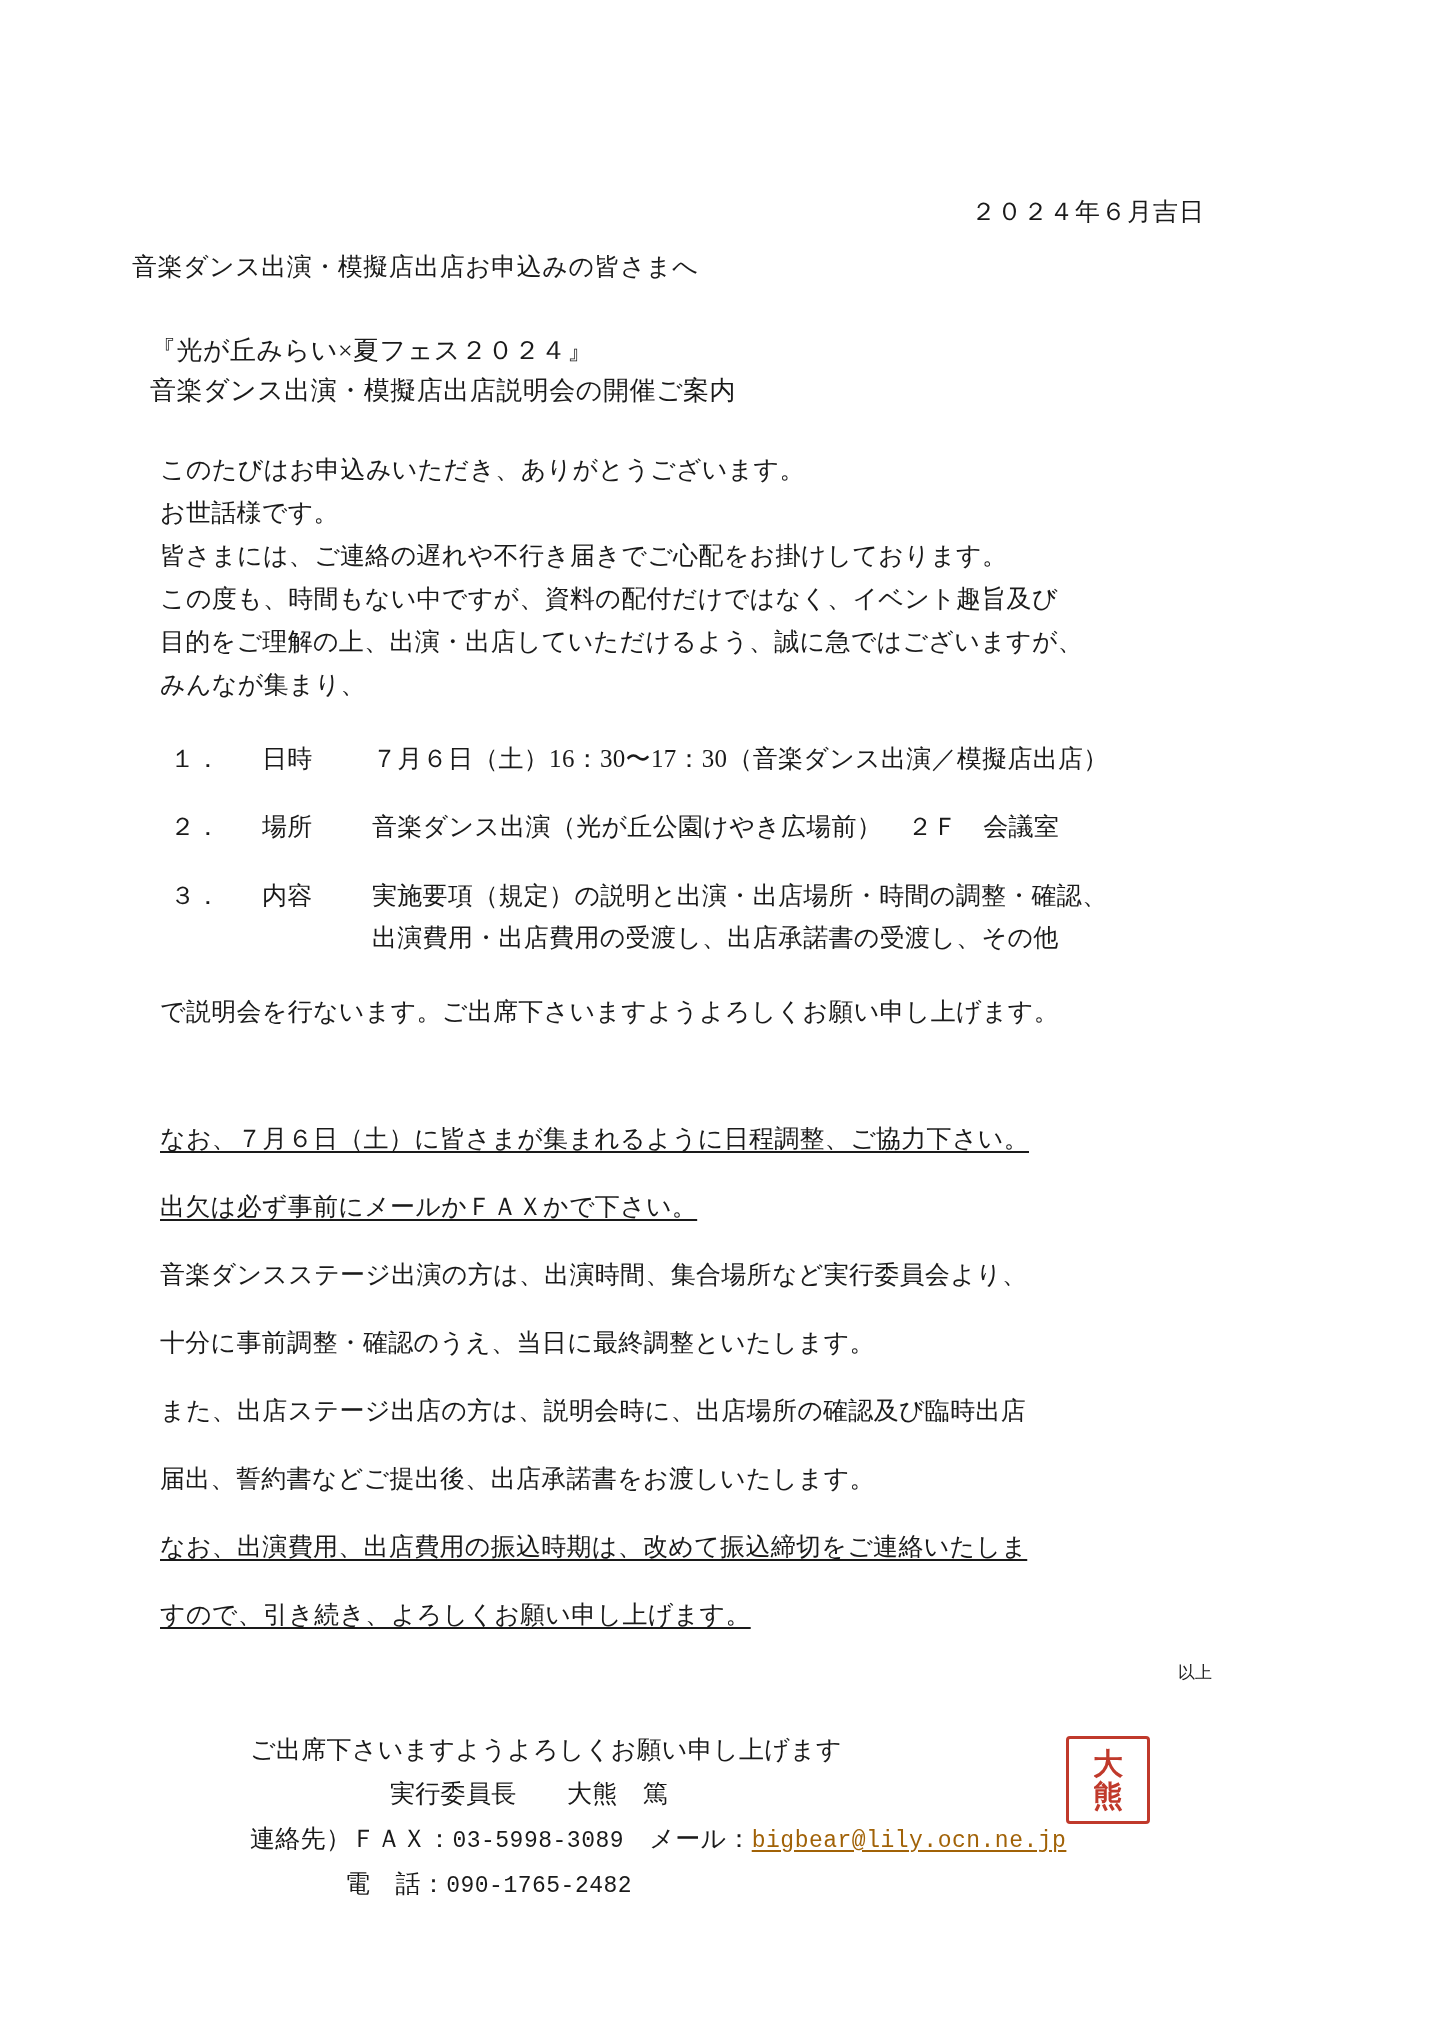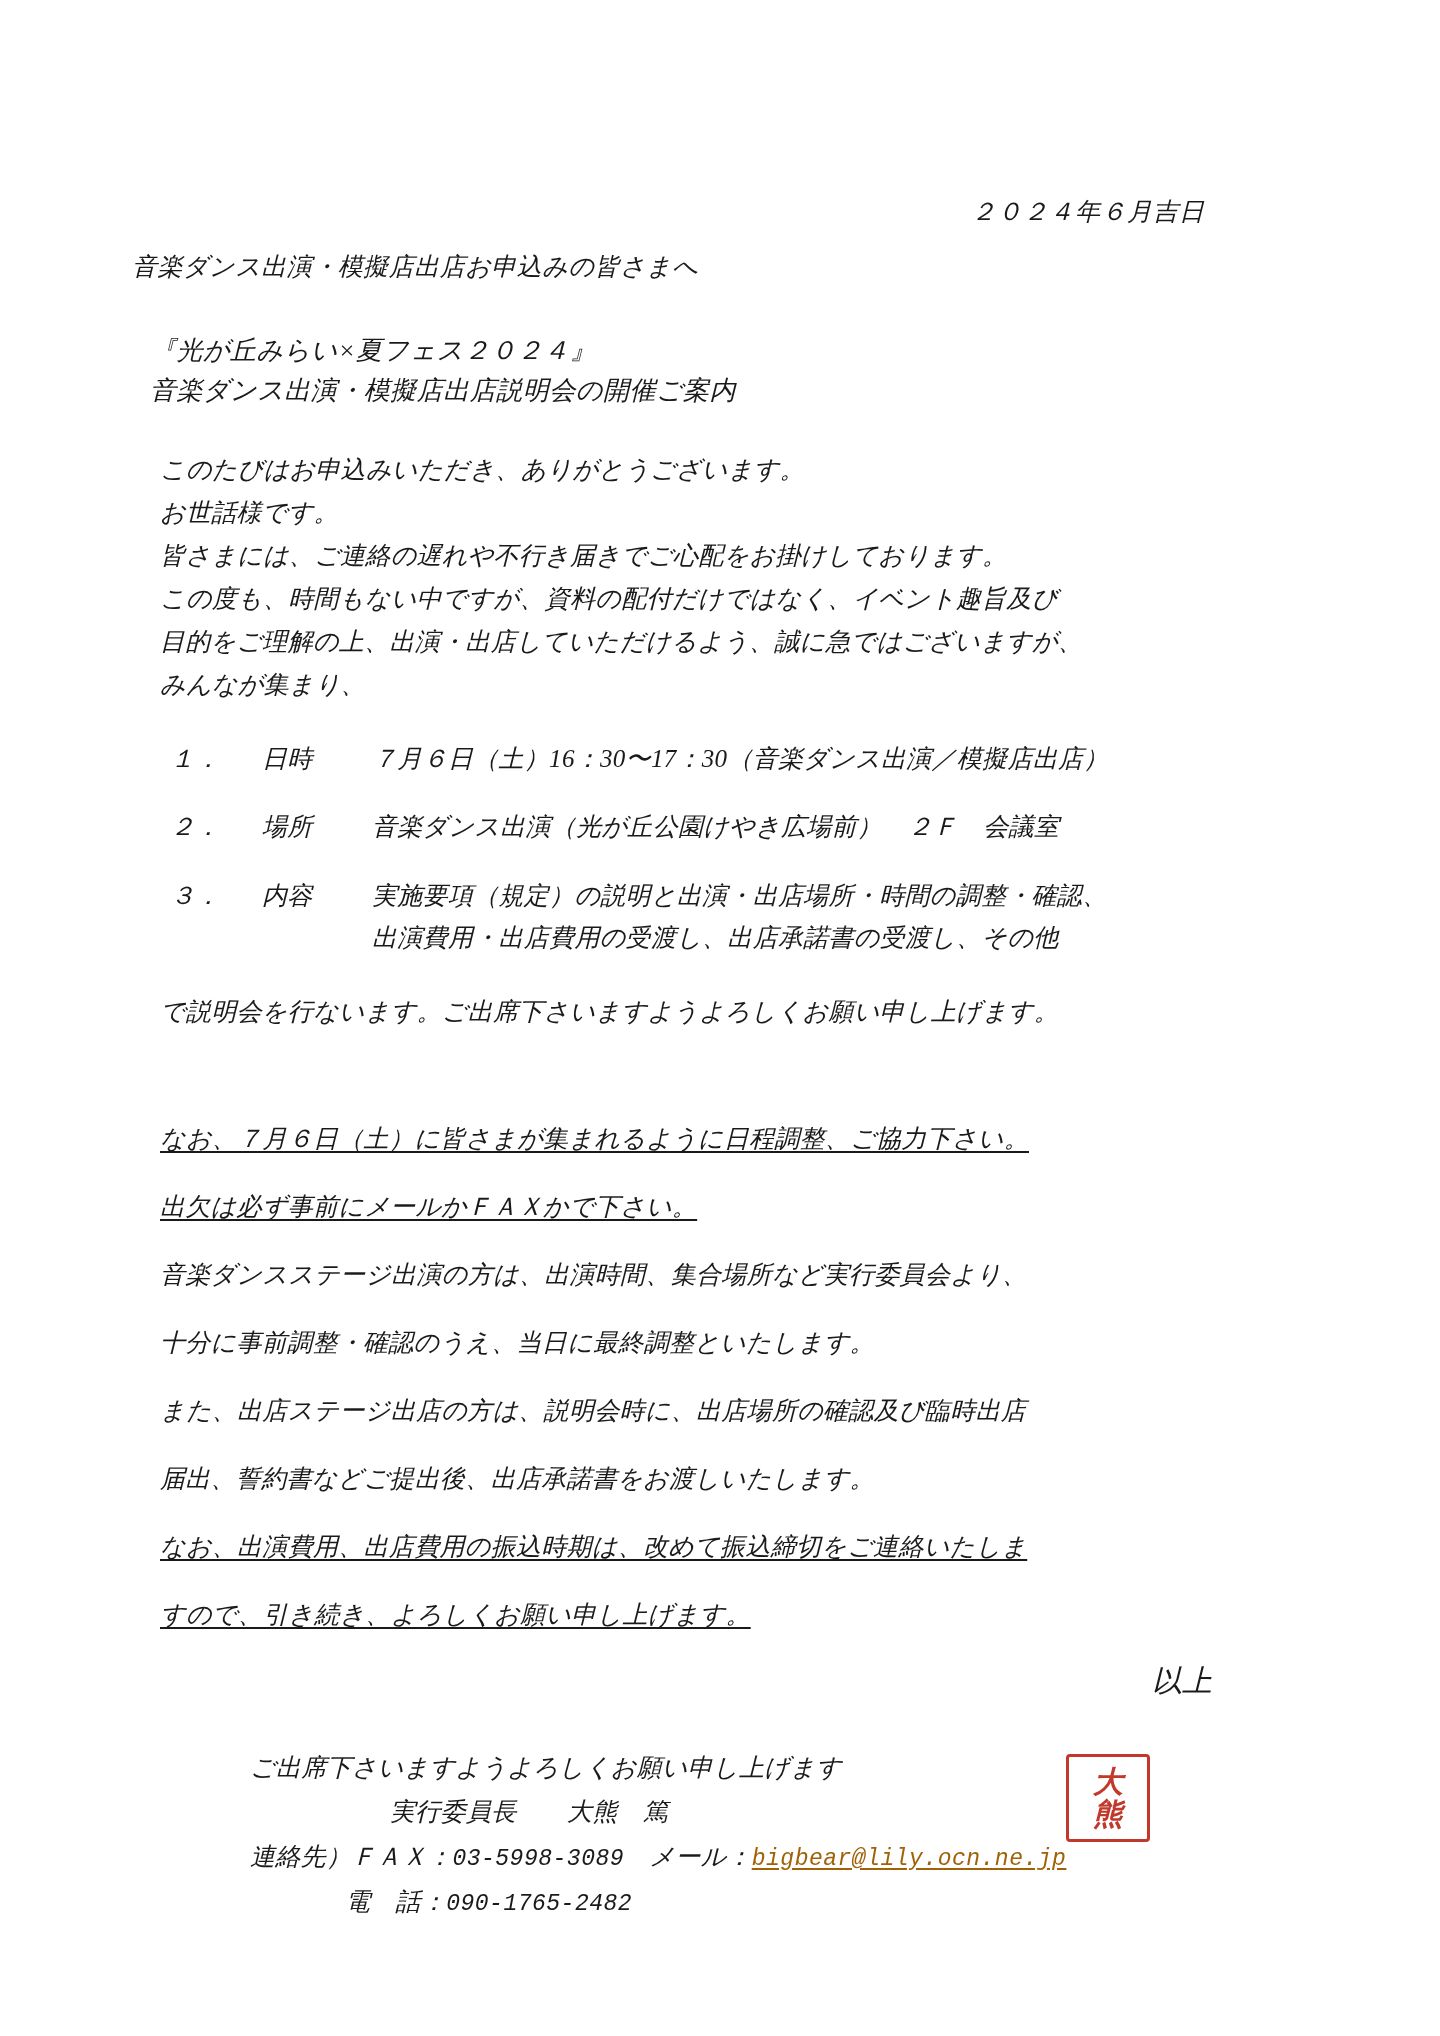--- a/index.html
+++ b/index.html
@@ -13,21 +13,20 @@
     position: relative;
     font-family: "Liberation Serif", "DejaVu Serif", serif;
     color: #1a1a1a;
   }
   .page {
     position: absolute;
     left: 0; top: 0;
     width: 1440px;
     height: 2036px;
     background: #fff;
-    font-style: italic;
   }
   .doc {
     position: absolute;
     left: 150px;
     top: 195px;
     width: 1110px;
   }
   .date-line {
     text-align: right;
     font-size: 25px;
@@ -91,21 +90,21 @@
     line-height: 1.72;
     letter-spacing: 0.3px;
     margin-left: 10px;
   }
   .underline {
     text-decoration: underline;
     text-underline-offset: 4px;
   }
   .sign-off {
     text-align: right;
-    font-size: 30px;
+    font-size: 17px;
     padding-right: 48px;
     margin-top: 22px;
   }
   .signature {
     margin-top: 44px;
     font-size: 25px;
     line-height: 1.78;
     letter-spacing: 0.3px;
     position: relative;
   }

